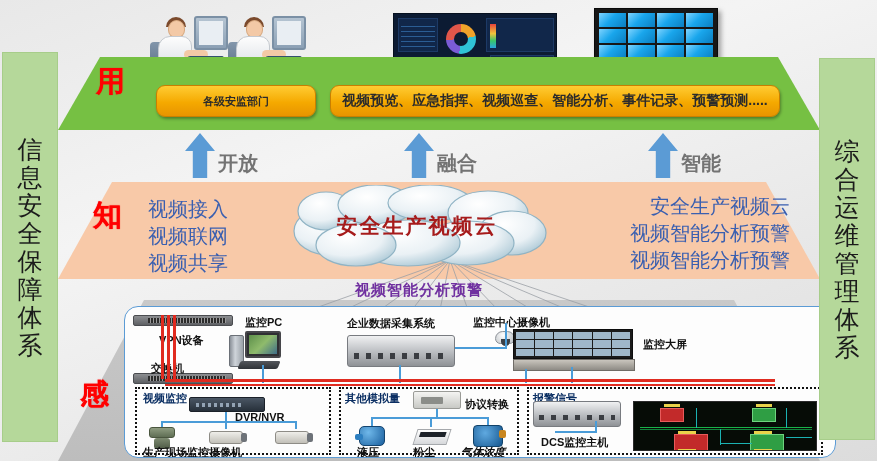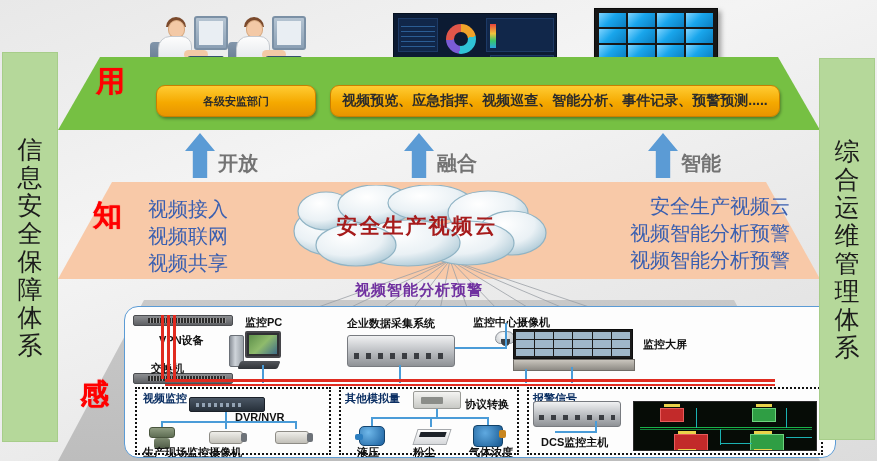--- a/index.html
+++ b/index.html
@@ -458,21 +458,21 @@
     <div class="blue-line" style="left:311px;top:102px;width:2px;height:8px;"></div>
     <div class="blue-line" style="left:246px;top:110px;width:118px;height:2px;"></div>
     <div class="blue-line" style="left:246px;top:110px;width:2px;height:10px;"></div>
     <div class="blue-line" style="left:305px;top:110px;width:2px;height:10px;"></div>
     <div class="blue-line" style="left:362px;top:110px;width:2px;height:10px;"></div>
     <div class="sensor-blue" style="left:234px;top:119px;"></div>
     <div class="dust-plate" style="left:290px;top:122px;"></div>
     <div class="gas-sensor" style="left:348px;top:118px;"></div>
     <div class="dev-label" style="left:232px;top:138px;">液压</div>
     <div class="dev-label" style="left:288px;top:138px;">粉尘</div>
-    <div class="dev-label" style="left:344px;top:138px;">气体浓度</div>
+    <div class="dev-label" style="left:336px;top:138px;font-style:italic;">气体浓度</div>
 
     <div class="dotted-box" style="left:402px;top:80px;width:296px;height:68px;"></div>
     <div class="dev-label" style="left:408px;top:84px;color:#0b2f63;">报警信号</div>
     <div class="server-box" style="left:408px;top:94px;width:88px;height:26px;">
         <u></u>
       </div>
     <div class="blue-line" style="left:470px;top:114px;width:2px;height:10px;"></div>
     <div class="blue-line" style="left:430px;top:124px;width:42px;height:2px;"></div>
     <div class="dev-label" style="left:416px;top:128px;">DCS监控主机</div>
 

